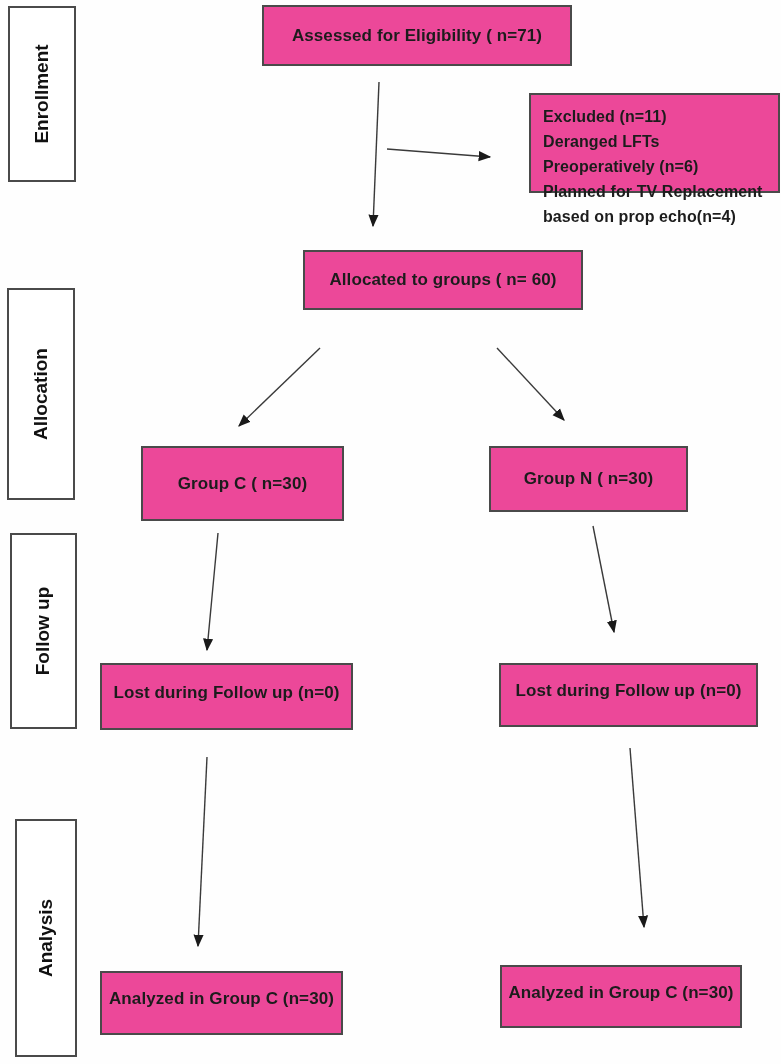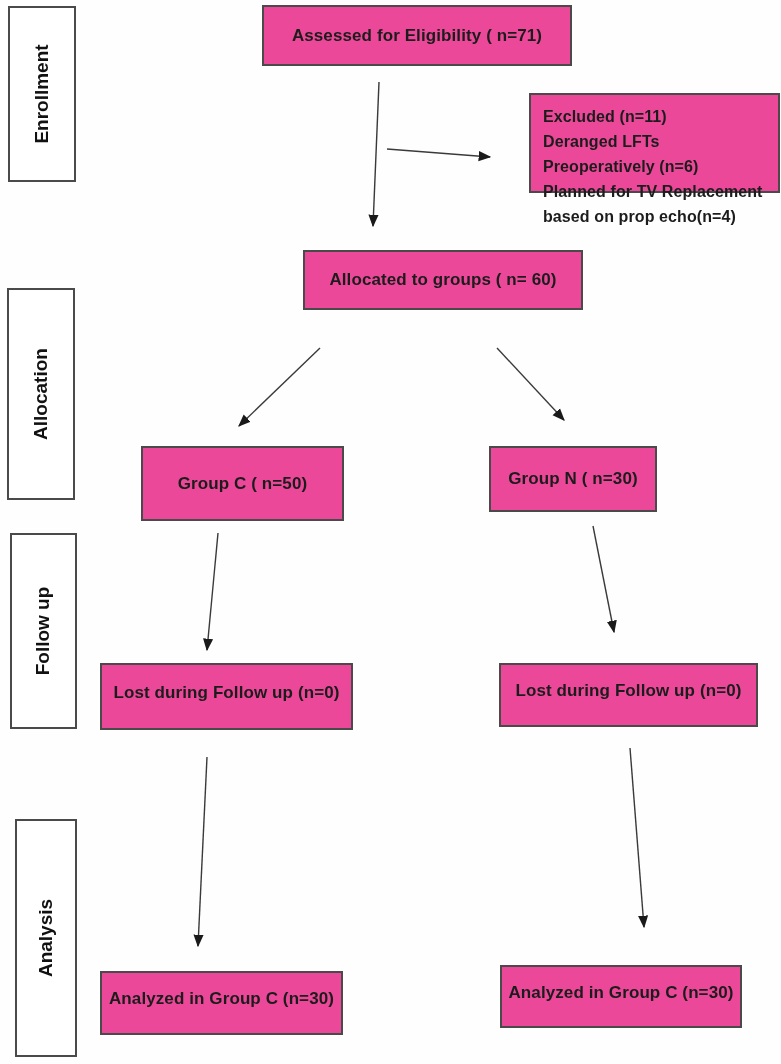--- a/index.html
+++ b/index.html
@@ -24,21 +24,21 @@
     font-size:17px;
     font-weight:600;
     letter-spacing:0.1px;
   }
   #box-assessed {left:262px;top:5px;  width:310px;height:61px;}
   #box-excluded {left:529px;top:93px; width:251px;height:100px;
                  display:block;text-align:left;font-size:16px;font-weight:600;
                  padding:9px 8px 0 12px;line-height:25px;}
   #box-allocated{left:262px;top:250px;width:280px;height:60px;margin-left:41px;}
   #box-group-c  {left:141px;top:446px;width:203px;height:75px;}
-  #box-group-n  {left:489px;top:446px;width:168px;height:66px;}
+  #box-group-n  {left:489px;top:446px;width:199px;height:66px;}
   #box-lost-c   {left:100px;top:663px;width:253px;height:67px;padding-bottom:8px;}
   #box-lost-n   {left:499px;top:663px;width:259px;height:64px;padding-bottom:8px;}
   #box-analyzed-c{left:100px;top:971px;width:243px;height:64px;padding-bottom:8px;}
   #box-analyzed-n{left:500px;top:965px;width:242px;height:63px;padding-bottom:8px;}
   
   .stage{
     position:absolute;
     background:#fff;
     border:2px solid #4a4a4a;
     box-sizing:border-box;
@@ -85,21 +85,21 @@
     <div>Excluded (n=11)</div>
     <div>Deranged LFTs Preoperatively (n=6)</div>
     <div>Planned for TV Replacement based on prop echo(n=4)</div>
   </div>
 
   <div class="fbox" id="box-allocated">
     <span>Allocated to groups ( n= 60)</span>
   </div>
 
   <div class="fbox" id="box-group-c">
-    <span>Group C ( n=50)</span>
+    <span>Group C ( n=30)</span>
   </div>
 
   <div class="fbox" id="box-group-n">
     <span>Group N ( n=30)</span>
   </div>
 
   <div class="fbox" id="box-lost-c">
     <span>Lost during Follow up (n=0)</span>
   </div>
 

